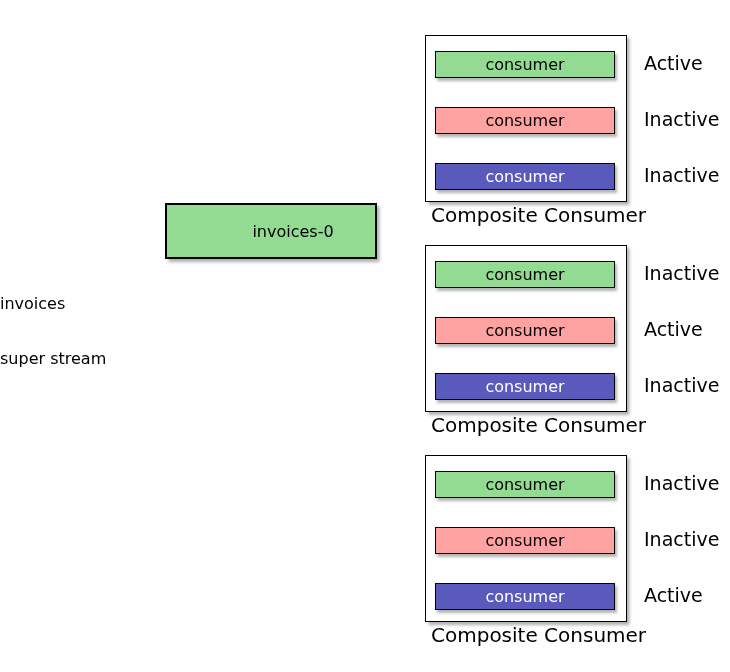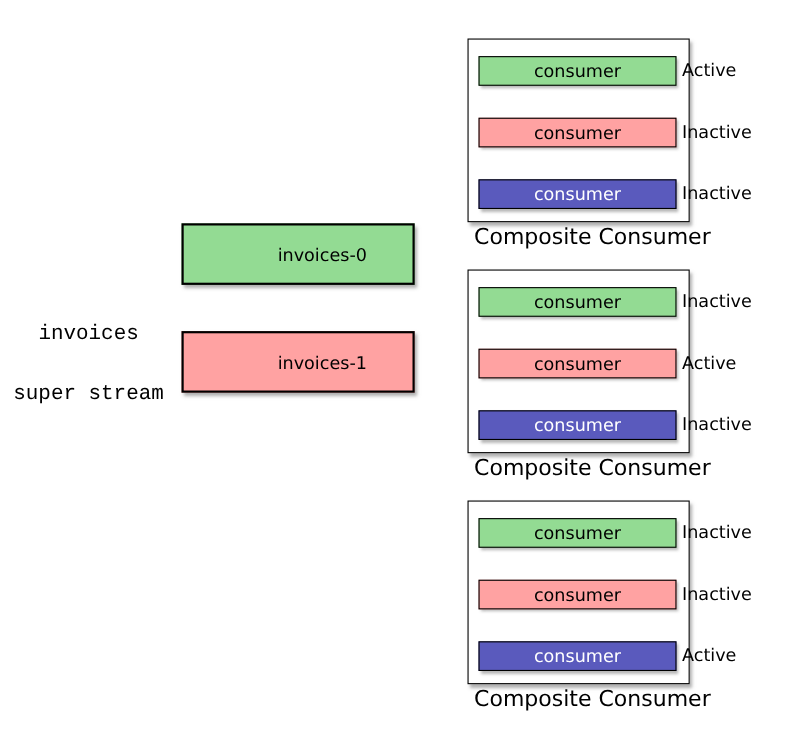--- a/index.html
+++ b/index.html
@@ -9,25 +9,24 @@
     height: 672px;
     background: #ffffff;
     font-family: "DejaVu Sans", "Liberation Sans", sans-serif;
     color: #000000;
     overflow: hidden;
   }
   .stream-line {
     position: absolute;
     left: 0;
     width: 161px;
-    text-align: center;
-    font-size: 19px;
+    text-align: left;
+    font-size: 16px;
     line-height: 19px;
     white-space: nowrap;
-    font-family: Liberation Mono, monospace;
   }
   .node {
     position: absolute;
     box-sizing: border-box;
     border: 2px solid #000000;
     box-shadow: 2.5px 3px 3px rgba(110,110,110,0.55);
     display: flex;
     align-items: center;
     justify-content: center;
     font-size: 16px;
@@ -65,39 +64,36 @@
   .light { color: #ffffff; }
   .caption {
     position: absolute;
     left: 431px;
     font-size: 20px;
     line-height: 20px;
     white-space: nowrap;
   }
   .status {
     position: absolute;
-    left: 620px;
-    font-size: 16px;
+    left: 644px;
+    font-size: 19px;
     line-height: 19px;
     white-space: nowrap;
   }
 </style>
 </head>
 <body>
 
 <div class="canvas">
 
   <div class="stream-line" style="top:294px">invoices</div>
   <div class="stream-line" style="top:349px">super stream</div>
 
   <div class="node partition" style="top: 203px; background-color: rgb(147, 219, 147);">
     <span>invoices-0</span>
-  </div>
-  <div class="node partition" style="top: 301px; background-color: rgb(255, 162, 162);">
-    <span>invoices-1</span>
   </div>
 
   <div class="group" style="top:35px">
     <div class="consumer" style="top: 15px; background-color: rgb(147, 219, 147);">
       <span>consumer</span>
     </div>
     <div class="consumer" style="top: 71px; background-color: rgb(255, 162, 162);">
       <span>consumer</span>
     </div>
     <div class="consumer light" style="top: 127px; background-color: rgb(90, 90, 189);">

